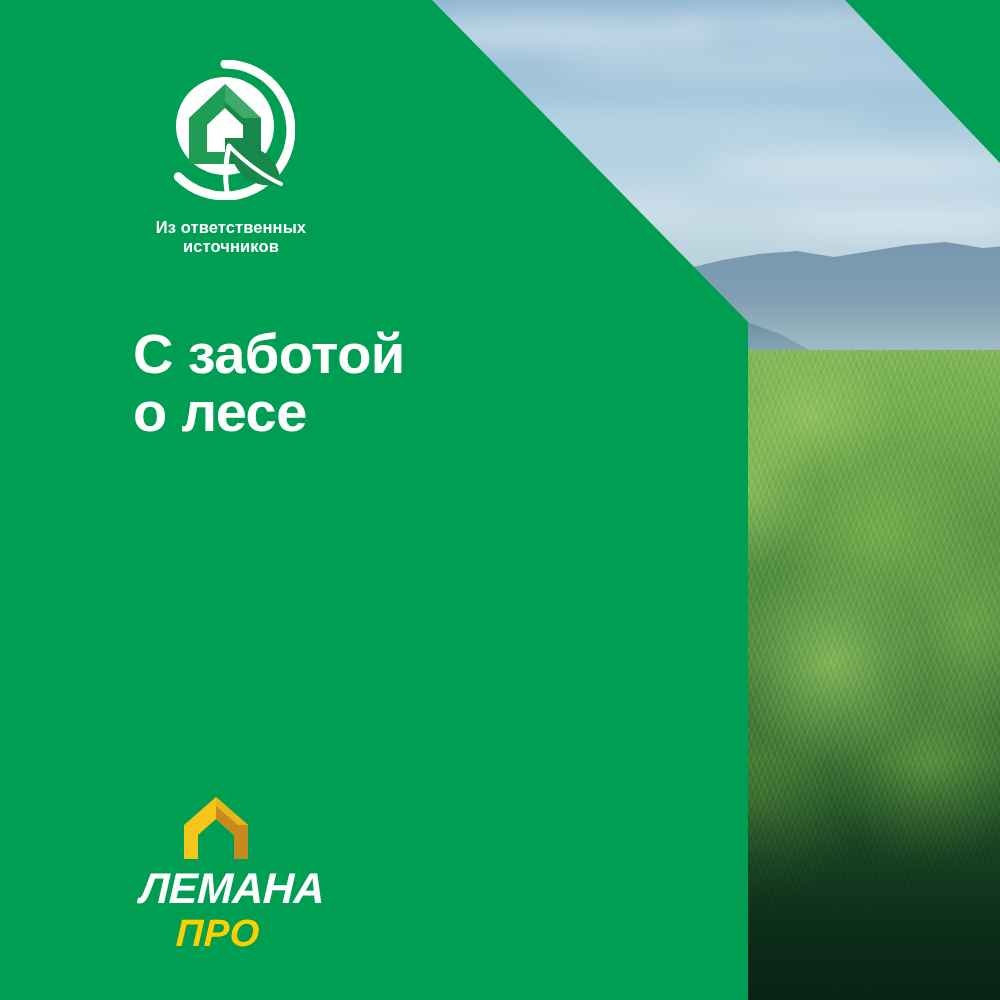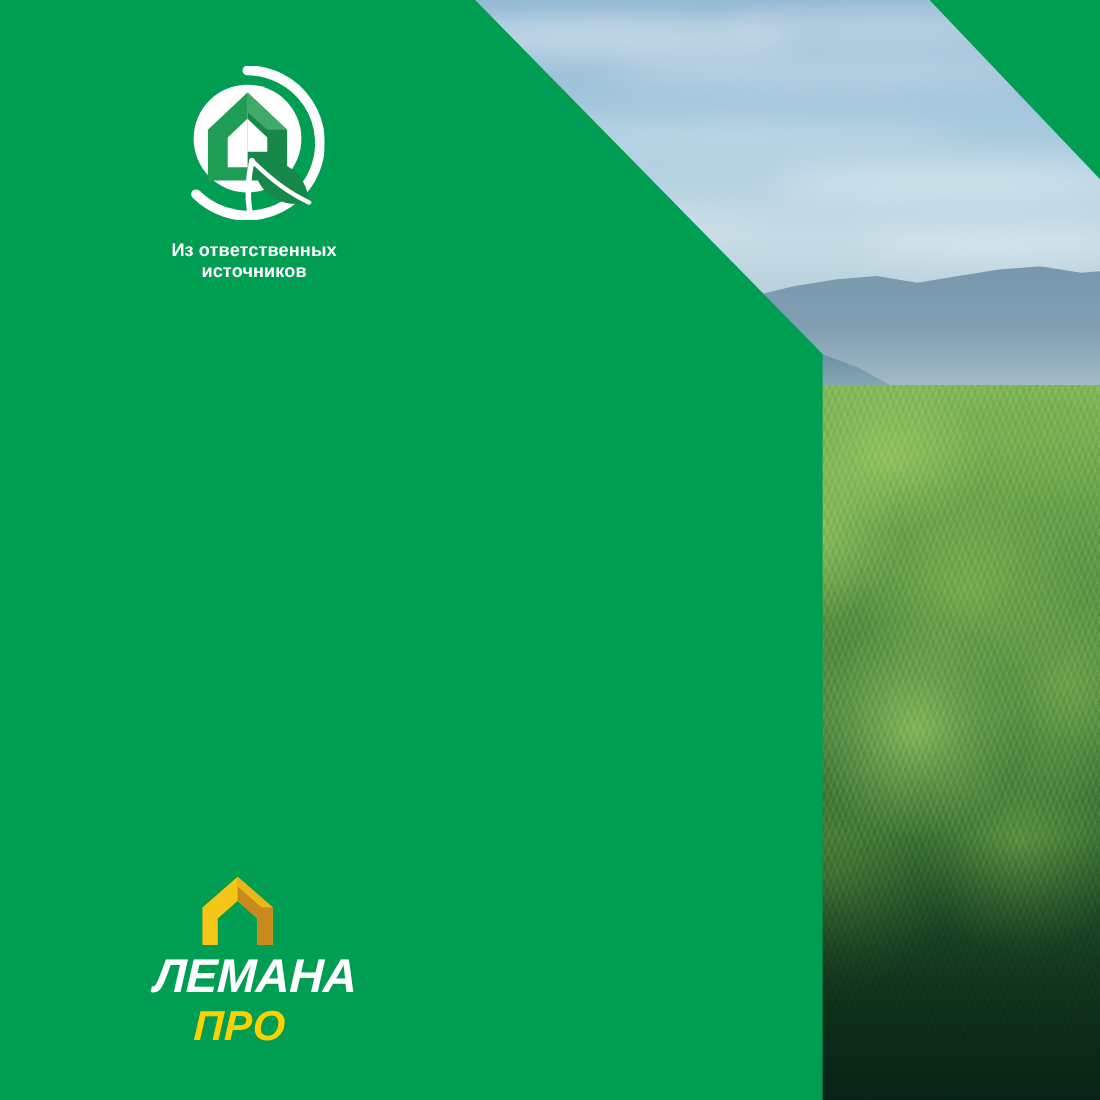--- a/index.html
+++ b/index.html
@@ -222,20 +222,22 @@
 
         <path d="M74 86 C104 82 124 98 126 124 C100 130 78 116 74 86 Z" fill="#15884a"></path>
         <path d="M74 86 C92 104 108 116 126 124" fill="none" stroke="#ffffff" stroke-width="4" stroke-linecap="round"></path>
 
         <path d="M74 86 C70 104 70 120 72 132" fill="none" stroke="#ffffff" stroke-width="5" stroke-linecap="round"></path>
       </svg>
       <div class="cert-caption">Из ответственных
 источников</div>
     </div>
 
+    <h1 class="headline">С заботой
+о лесе</h1>
 
 
     <div class="brand">
       <svg class="brand-house" viewBox="0 0 72 66">
         <path d="M36 2 L68 30 L68 64 L54 64 L54 40 L36 24 L18 40 L18 64 L4 64 L4 30 Z" fill="#f5c518"></path>
         <path d="M36 2 L68 30 L68 64 L54 64 L54 40 L36 24 Z" fill="#c88a1c"></path>
         <path d="M36 2 L68 30 L58 30 L36 11 Z" fill="#e8b81a"></path>
       </svg>
       <div class="brand-word">ЛЕМАНА</div>
       <div class="brand-sub">ПРО</div>

